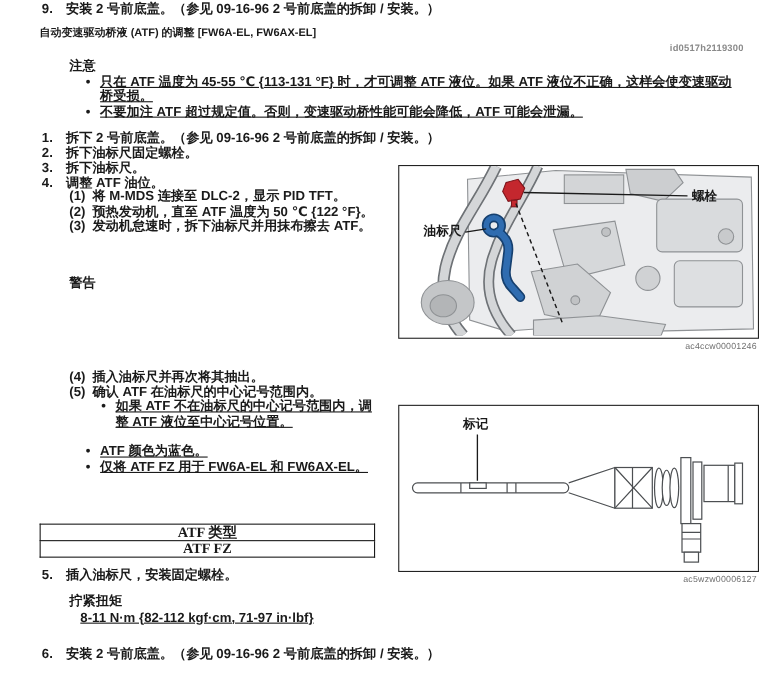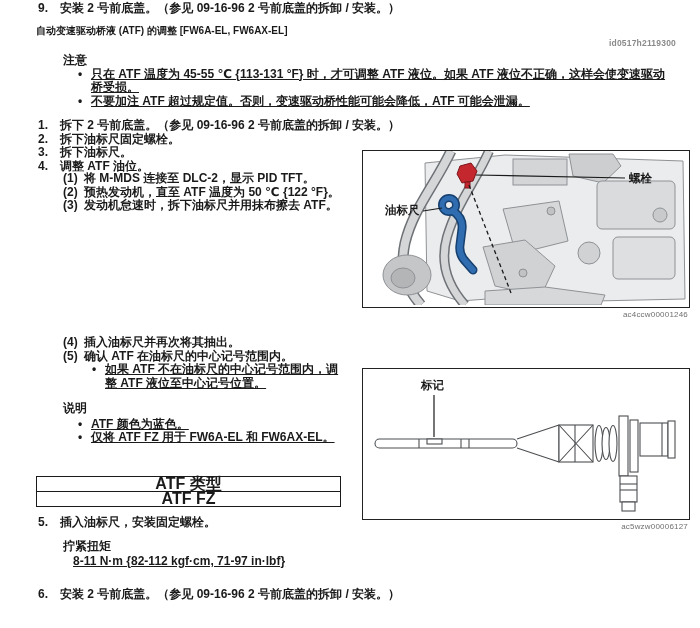--- a/index.html
+++ b/index.html
@@ -14,22 +14,22 @@
   .snum{flex:0 0 21px;}
   .stext{flex:0 0 258px;max-width:258px;}
   ul.blist{list-style:none;margin:0;padding:0;}
   ul.blist li{position:relative;padding-left:14px;text-decoration:underline;}
   ul.blist li::before{content:"\2022";position:absolute;left:1px;top:0;}
   .title{font-size:10px;}
   .docid{font-size:8.5px;color:#8a8a8a;font-weight:700;text-align:right;letter-spacing:.2px;}
   .fig{position:absolute;border:1px solid #222;background:#fff;}
   .caption{position:absolute;font-size:8px;color:#6f6f6f;font-weight:400;text-align:right;letter-spacing:.2px;}
   table.atf{position:absolute;border-collapse:collapse;table-layout:fixed;}
-  table.atf td{border:1px solid #1a1a1a;text-align:center;font-size:16px;font-weight:700;
-    height:14px;padding:0;line-height:14px;}
+  table.atf td{border:1px solid #1a1a1a;text-align:center;font-size:13px;font-weight:700;
+    height:14px;padding:0;line-height:14px;font-family:Liberation Serif, serif;}
   svg text{font-family:"Liberation Sans","DejaVu Sans",sans-serif;font-weight:700;font-size:11.5px;fill:#1a1a1a;}
 </style>
 </head>
 <body>
 
 <div class="page">
 
   <div class="abs row" style="left:38px;top:2px;width:430px;">
     <span class="num">9.</span>
     <span>安装 2 号前底盖。（参见 09-16-96 2 号前底盖的拆卸 / 安装。）</span>
@@ -75,39 +75,39 @@
       <span class="snum">(2)</span>
       <span class="stext">预热发动机，直至 ATF 温度为 50 ℃ {122 °F}。</span>
     </div>
     <div class="row">
       <span class="snum">(3)</span>
       <span class="stext">发动机怠速时，拆下油标尺并用抹布擦去 ATF。</span>
     </div>
   </div>
 
   <div class="abs" style="left:63px;top:251px;width:284px;">
+    <div>警告</div>
   </div>
 
   <div class="abs" style="left:63px;top:336px;width:300px;">
     <div class="row">
       <span class="snum">(4)</span>
       <span>插入油标尺并再次将其抽出。</span>
     </div>
     <div class="row">
       <span class="snum">(5)</span>
       <span>确认 ATF 在油标尺的中心记号范围内。</span>
     </div>
   </div>
 
   <ul class="blist abs" style="left:91px;top:363px;width:256px;">
     <li>如果 ATF 不在油标尺的中心记号范围内，调整 ATF 液位至中心记号位置。</li>
   </ul>
 
   <div class="abs" style="left:63px;top:402px;width:310px;">
-    <div>说明</div>
     <ul class="blist" style="margin-left:14px;margin-top:2px;width:292px;">
       <li>ATF 颜色为蓝色。</li>
       <li>仅将 ATF FZ 用于 FW6A-EL 和 FW6AX-EL。</li>
     </ul>
   </div>
 
   <table class="atf" style="left:36px;top:476px;width:305px;">
     <tbody>
         <tr>
           <td>ATF 类型</td>

